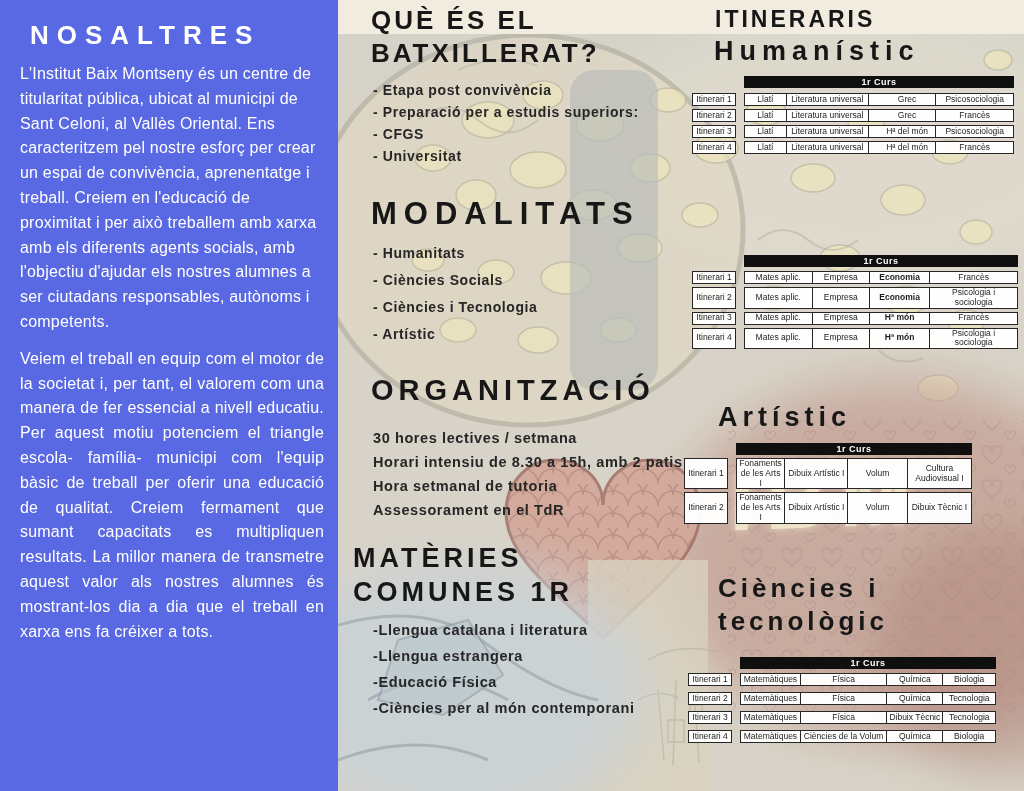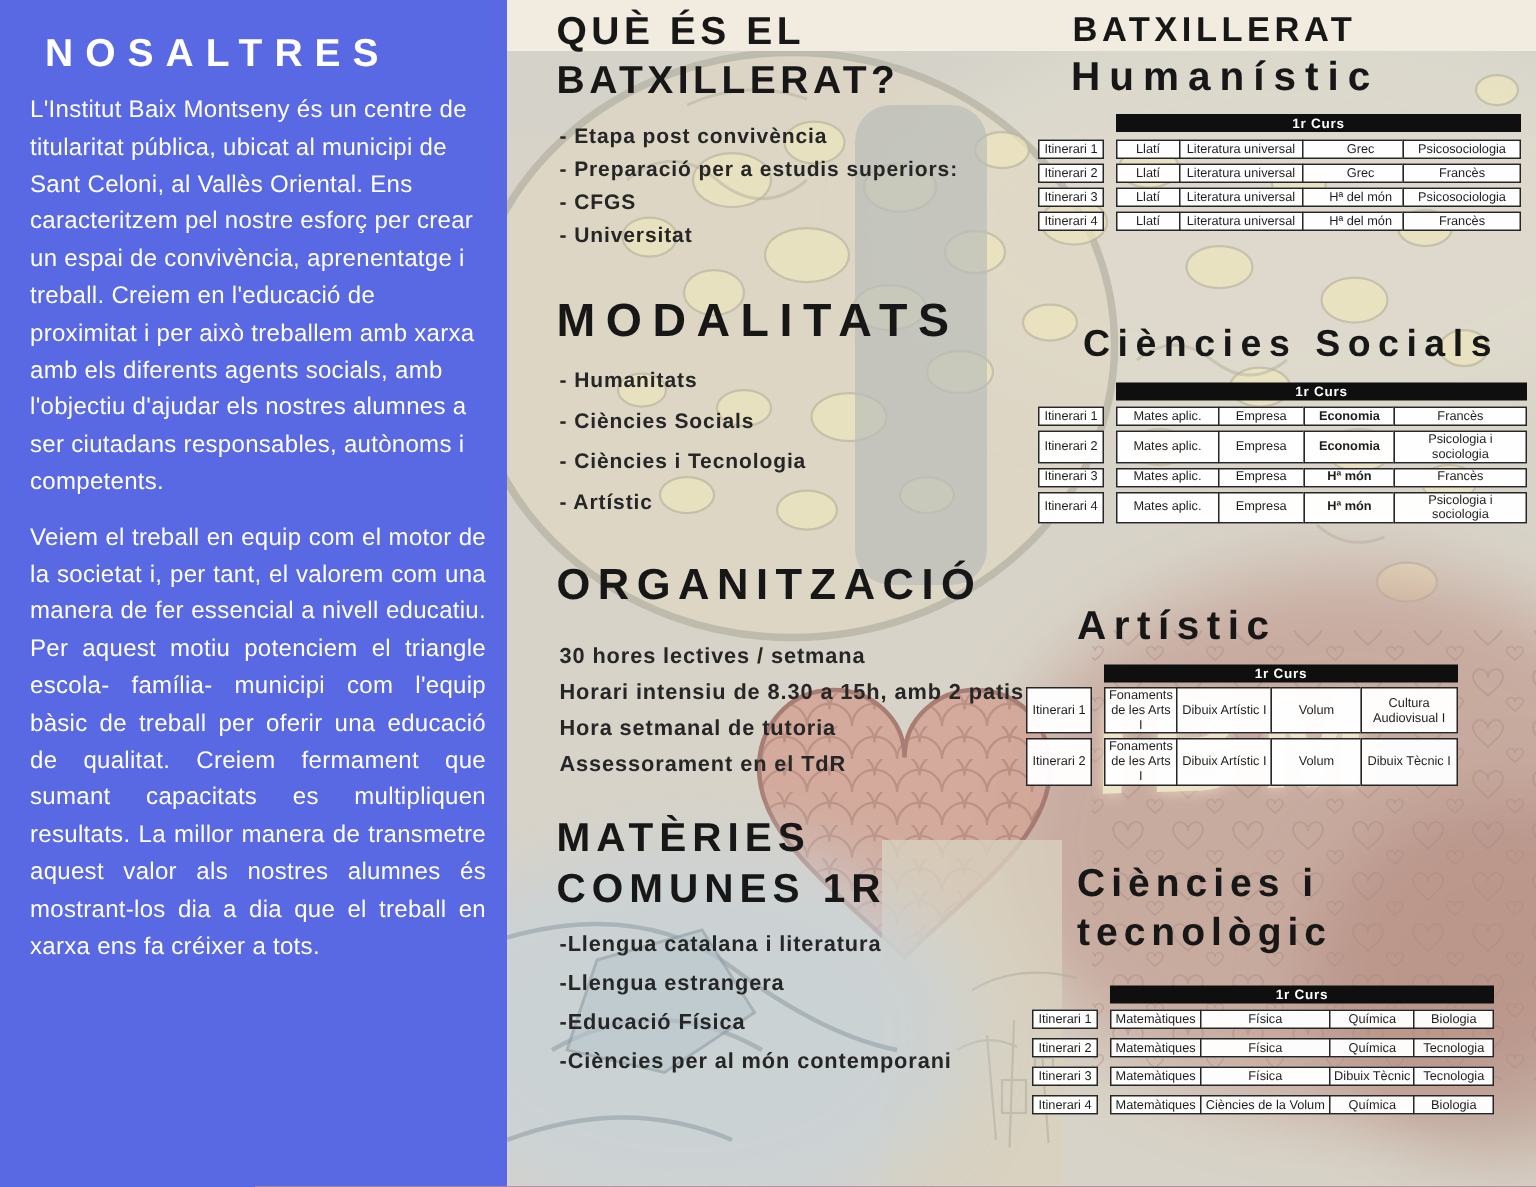--- a/index.html
+++ b/index.html
@@ -20,21 +20,21 @@
   .nos-body{position:absolute;left:20px;top:62px;width:304px;color:#fff;font-size:16px;
             line-height:1.55;letter-spacing:.2px;}
   .nos-body p{margin:0 0 12px 0;}
   .nos-body p.just{text-align:justify;}
   
   .zone{position:absolute;z-index:5;color:#1a1a1a;}
   .h1{font-weight:700;color:#171717;}
   .h-batx{left:371px;top:4px;width:272px;font-size:26px;letter-spacing:3px;line-height:1.28;}
   .h-modal{left:371px;top:196px;font-size:31px;letter-spacing:7px;}
   .h-org{left:371px;top:374px;font-size:29px;letter-spacing:5px;}
-  .h-mat{left:371px;top:542px;width:262px;font-size:27px;letter-spacing:4px;line-height:1.25;}
+  .h-mat{left:353px;top:542px;width:262px;font-size:27px;letter-spacing:4px;line-height:1.25;}
   .list{color:#262626;font-size:14px;font-weight:700;letter-spacing:.6px;}
   .l-batx{left:373px;top:82px;}   .l-batx .li{margin-bottom:6px;}
   .l-modal{left:373px;top:245px;} .l-modal .li{margin-bottom:11px;}
   .l-org{left:373px;top:430px;font-size:14.5px;}  .l-org .li{margin-bottom:8px;}
   .l-mat{left:373px;top:622px;font-size:14.5px;}  .l-mat .li{margin-bottom:10px;}
   
   .h-itin{left:715px;top:6px;font-size:23px;letter-spacing:3px;font-weight:800;}
   .h-hum{left:714px;top:36px;font-size:27px;letter-spacing:6px;}
   .h-soc{left:722px;top:215px;font-size:25px;letter-spacing:5px;}
   .h-art{left:718px;top:402px;font-size:27px;letter-spacing:5px;}
@@ -187,21 +187,21 @@
   </div>
 
   <div class="zone h1 h-mat">MATÈRIES COMUNES 1R</div>
   <div class="zone list l-mat">
     <div class="li">-Llengua catalana i literatura</div>
     <div class="li">-Llengua estrangera</div>
     <div class="li">-Educació Física</div>
     <div class="li">-Ciències per al món contemporani</div>
   </div>
 
-  <div class="zone h1 h-itin">BATXILLERAT</div>
+  <div class="zone h1 h-itin">ITINERARIS</div>
   <div class="zone h1 h-hum">Humanístic</div>
   <div class="itable t0">
       <div class="thead">
         <div class="tlabel spacer"></div>
         <div class="hbar">1r Curs</div>
       </div>
       <div class="trow">
         <div class="cell tlabel">Itinerari 1</div>
         <div class="cell c0">Llatí</div>
         <div class="cell c1">Literatura universal</div>
@@ -224,21 +224,20 @@
       </div>
       <div class="trow">
         <div class="cell tlabel">Itinerari 4</div>
         <div class="cell c0">Llatí</div>
         <div class="cell c1">Literatura universal</div>
         <div class="cell c2">Hª del món</div>
         <div class="cell c3">Francès</div>
       </div>
     </div>
 
-  <div class="zone h1 h-soc">Ciències Socials</div>
   <div class="itable t1">
       <div class="thead">
         <div class="tlabel spacer"></div>
         <div class="hbar">1r Curs</div>
       </div>
       <div class="trow">
         <div class="cell tlabel">Itinerari 1</div>
         <div class="cell c0">Mates aplic.</div>
         <div class="cell c1">Empresa</div>
         <div class="cell c2">Economia</div>

